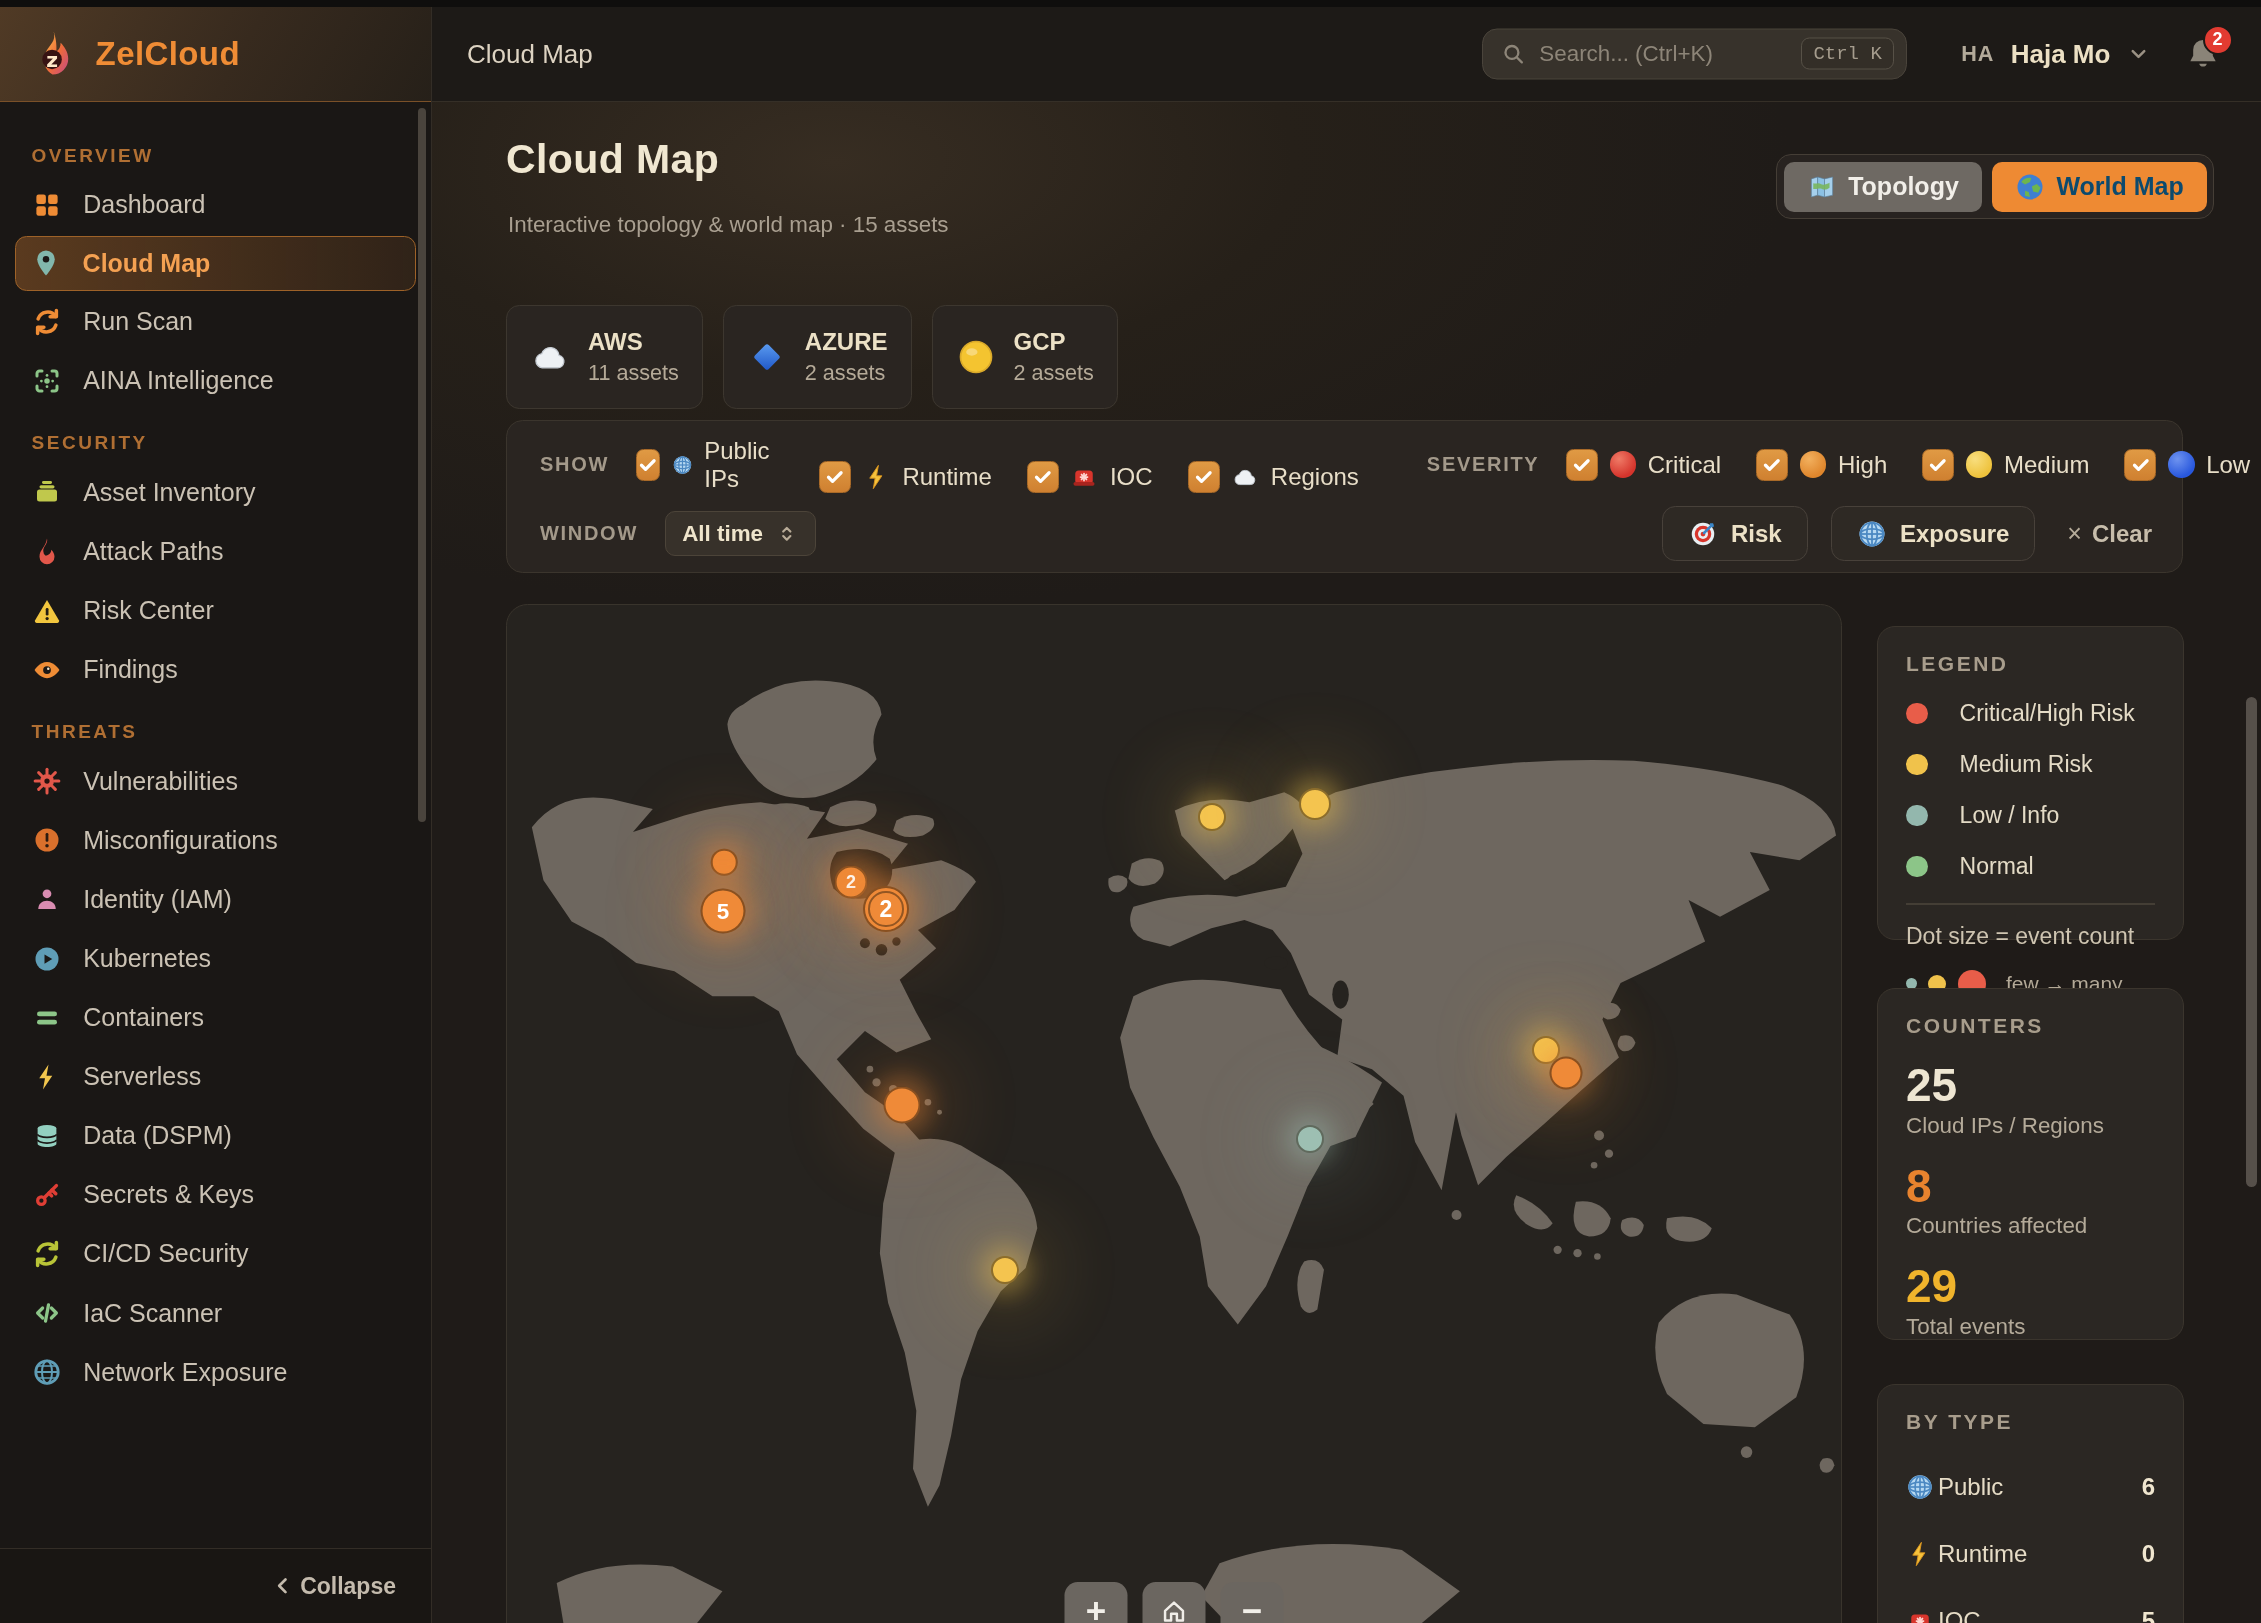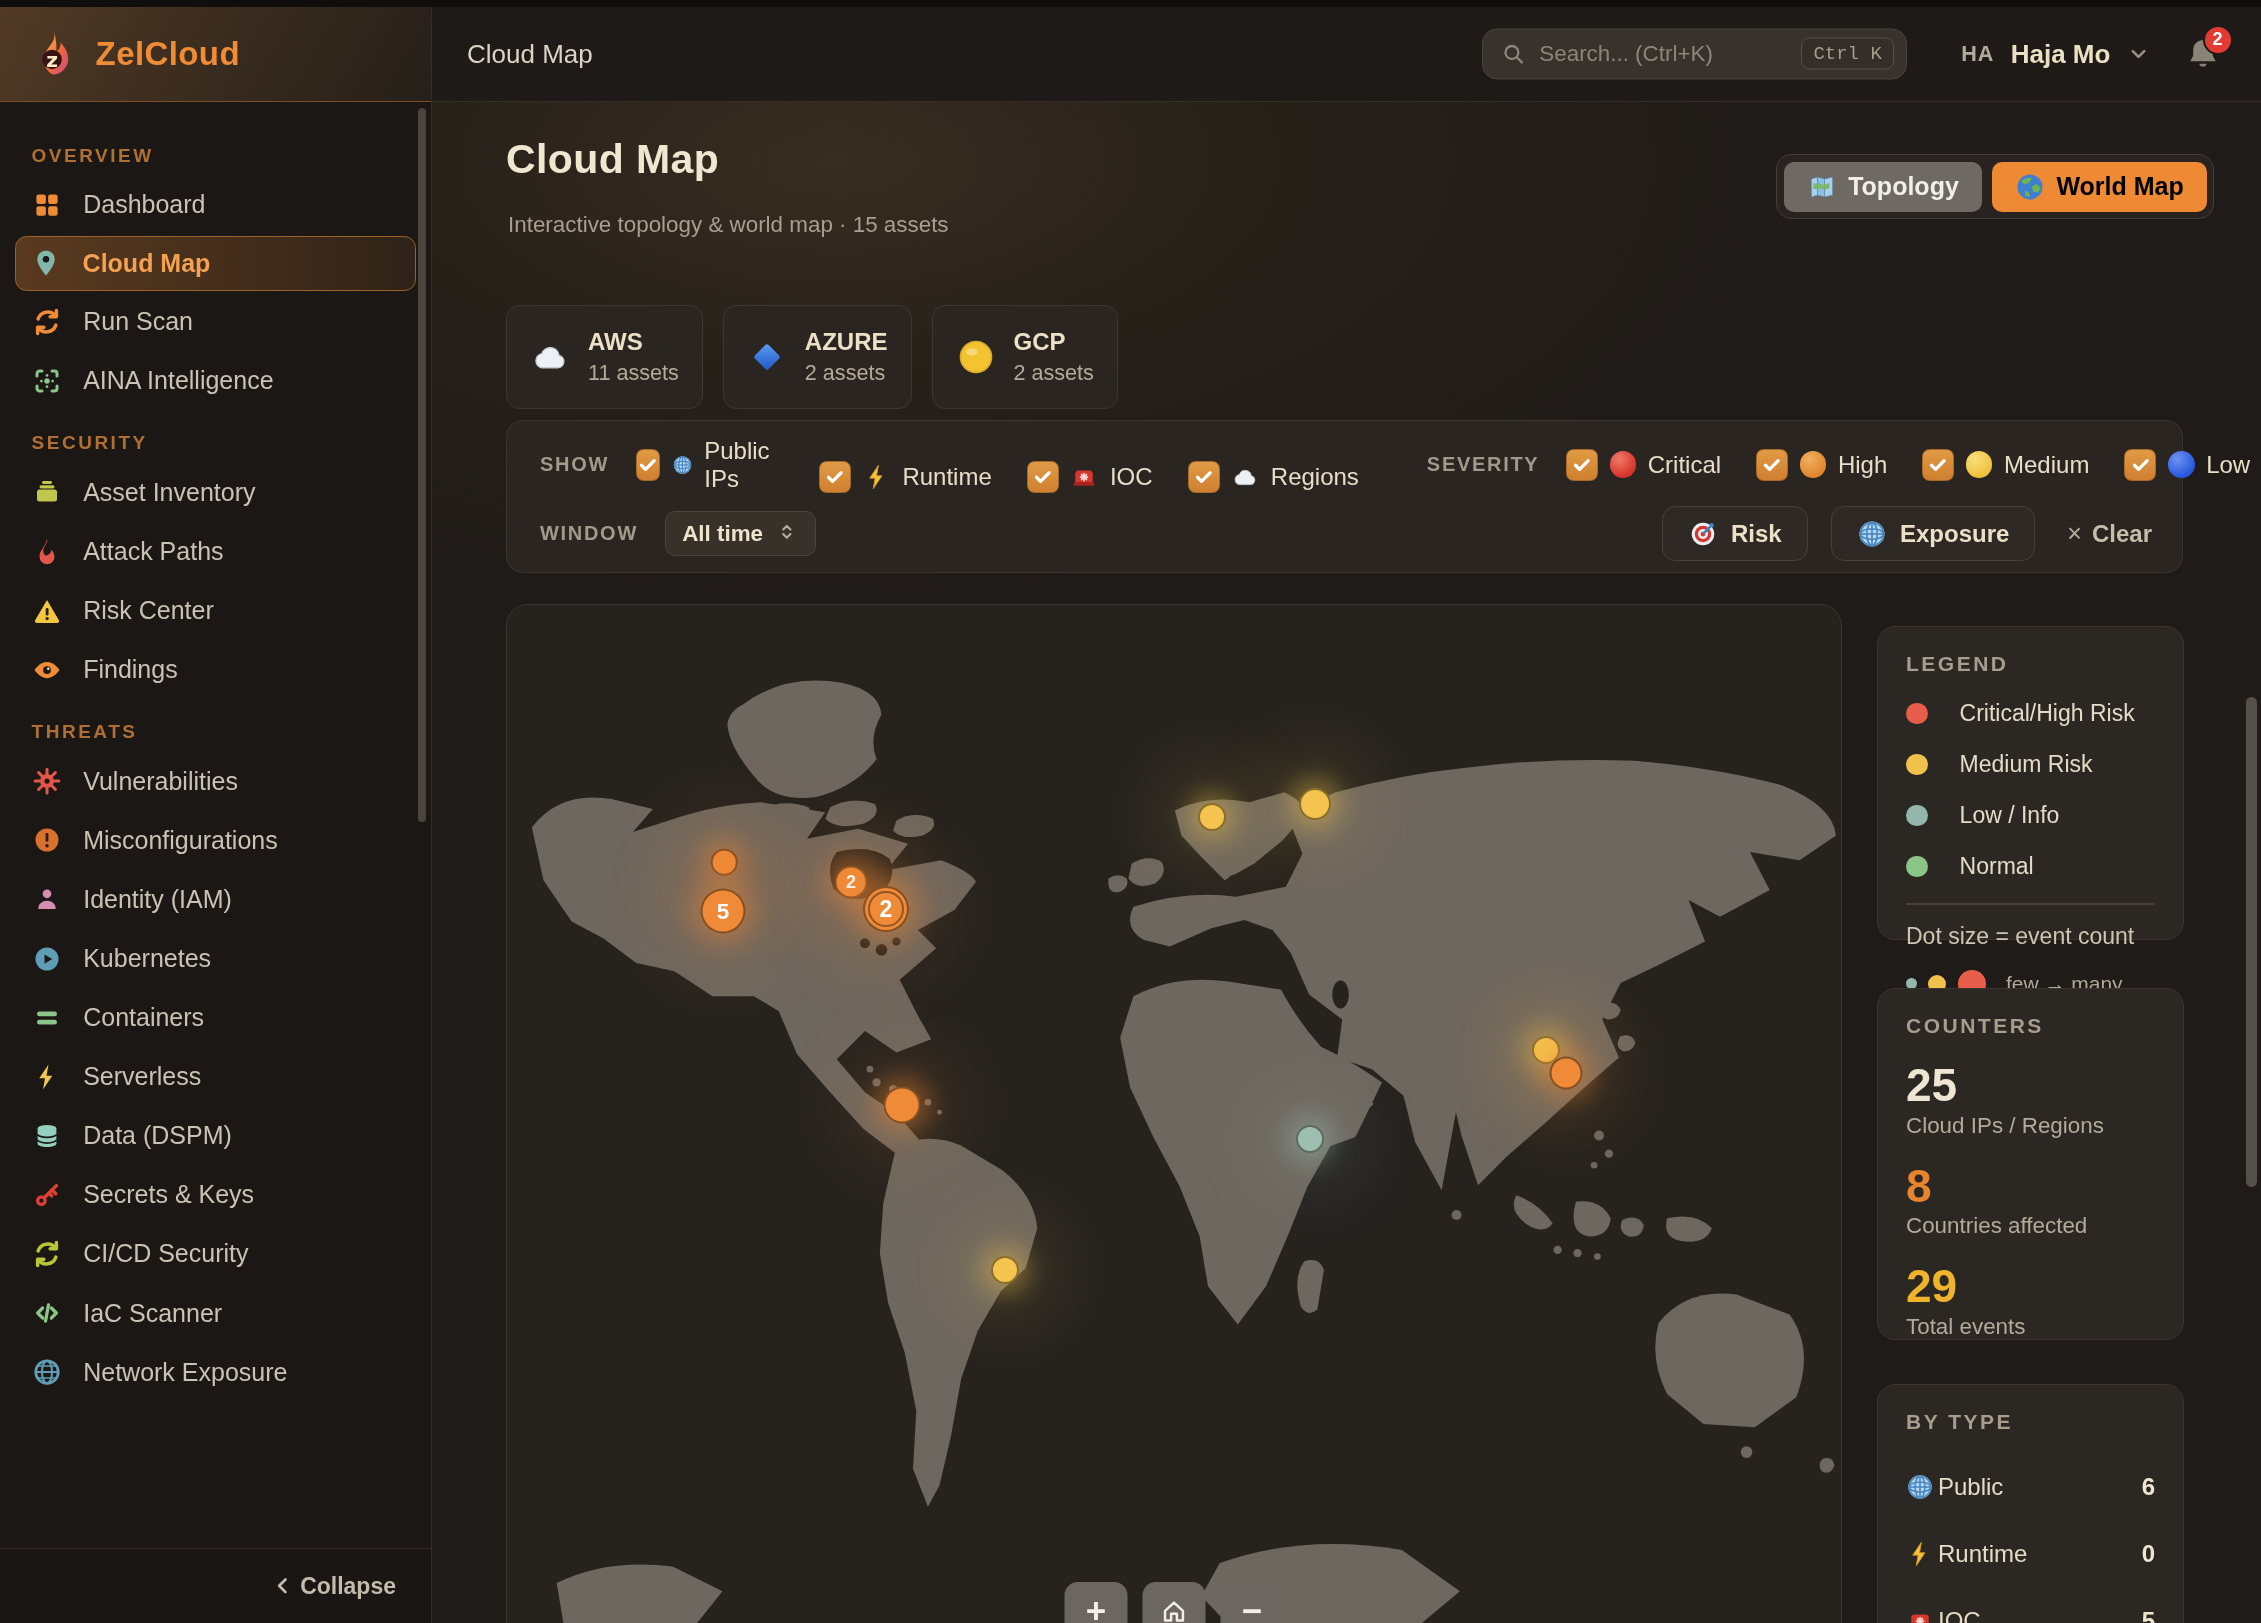--- a/index.html
+++ b/index.html
@@ -39,39 +39,39 @@
 
   
   .main{position:absolute;left:432px;top:101px;width:1829px;height:1522px;background:radial-gradient(955px 448px at 22% 4%,#372d22 0%,#262019 48%,#1f1b18 100%)}
   .page-title{position:absolute;left:74px;top:35px;font-size:41px;font-weight:bold;color:#f0e7d1;letter-spacing:0.4px}
   .page-sub{position:absolute;left:76px;top:111px;font-size:22.4px;color:#a99f90}
 
   .toggle{position:absolute;left:1344px;top:53px;display:flex;gap:10px;background:#282320;border:1.7px solid #453e36;border-radius:15px;padding:6.6px;cursor:pointer}
   .tbtn{display:flex;align-items:center;gap:11.6px;border-radius:10px;padding:10px 23px;font-size:25px;font-weight:bold}
   .tbtn .ic{width:30px;height:30px;display:block}
   .tbtn.inactive{background:#6e6963;color:#f2efe9}
-  .tbtn.active{background:#ee8a33;color:#000000}
+  .tbtn.active{background:#ee8a33;color:#0c4a6e}
 
   .providers{position:absolute;left:74px;top:204px;display:flex;gap:20px}
   .pcard{min-width:166px;height:104px;background:#2a2521;border:1.7px solid #3d372f;border-radius:13.3px;display:flex;align-items:center;gap:18px;padding:0 23px;cursor:pointer}
   .pcard .ic{width:40px;height:40px;display:block}
   .pname{font-size:24px;font-weight:bold;color:#ece1c6}
   .pcount{font-size:21.6px;color:#b5aa98;margin-top:4.2px}
 
   .filters{position:absolute;left:74px;top:319px;width:1677px;height:153px;background:#2a2521;border:1.7px solid #3b352d;border-radius:16.6px}
   .frow1{position:absolute;left:33px;right:30px;top:18px;height:51px;display:flex;align-items:center}
   .frow2{position:absolute;left:33px;right:30px;top:85px;height:55px;display:flex;align-items:center}
   .flabel{font-size:20px;font-weight:bold;letter-spacing:1.7px;color:#a3998a;margin-right:26.6px}
   .fcheck{display:flex;align-items:center;gap:11.6px;margin-right:35px;font-size:24px;color:#e8dec8;font-weight:500;cursor:pointer}
   .fcheck .ic{width:28px;height:28px;display:block}
   .cbx{width:32px;height:32px;border-radius:7.5px;background:linear-gradient(180deg,#e09a44,#cf8030);border:1.7px solid #a96a28;display:flex;align-items:center;justify-content:center}
   .cbx svg{width:21.6px;height:21.6px;display:block}
   .sev-dot{width:26.6px;height:26.6px;border-radius:50%}
   .vdiv{width:1.7px;height:53px;background:#4a4339;margin:0 28px 0 5px}
-  .wsel{display:flex;gap:13.3px;background:#37312a;border:1.7px solid #4c4439;border-radius:10px;padding:8.3px 16.6px;font-size:22.4px;font-weight:bold;color:#efe5cc;cursor:pointer}
+  .wsel{display:flex;align-items:center;gap:13.3px;background:#37312a;border:1.7px solid #4c4439;border-radius:10px;padding:8.3px 16.6px;font-size:22.4px;font-weight:bold;color:#efe5cc;cursor:pointer}
   .wsel .ic{width:21.6px;height:21.6px;display:block}
   .abtn{display:flex;align-items:center;gap:13.3px;background:#2e2924;border:1.7px solid #48413a;border-radius:13.3px;padding:11.6px 25px;font-size:24px;font-weight:bold;color:#ece1c6;margin-left:23px;cursor:pointer}
   .abtn .ic{width:30px;height:30px;display:block}
   .clear{display:flex;align-items:center;gap:10px;font-size:24px;font-weight:bold;color:#c7bdab;margin-left:32px;cursor:pointer}
   .clear .x{font-size:25px;color:#b5ab99;font-weight:normal}
 
   .mappanel{position:absolute;left:74px;top:503px;width:1336px;height:1048px;background:#26231f;border:1.7px solid #39342c;border-radius:21.6px;overflow:hidden;cursor:grab}
   .world{position:absolute;inset:0;width:100%;height:100%}
   .marker{position:absolute;border-radius:50%;transform:translate(-50%,-50%);display:flex;align-items:center;justify-content:center;color:#fff;font-weight:bold;border:2.5px solid rgba(35,22,8,.5);cursor:pointer;z-index:5}
   .marker .ring{position:absolute;inset:3.3px;border-radius:50%;border:2.5px solid rgba(35,22,8,.45)}

